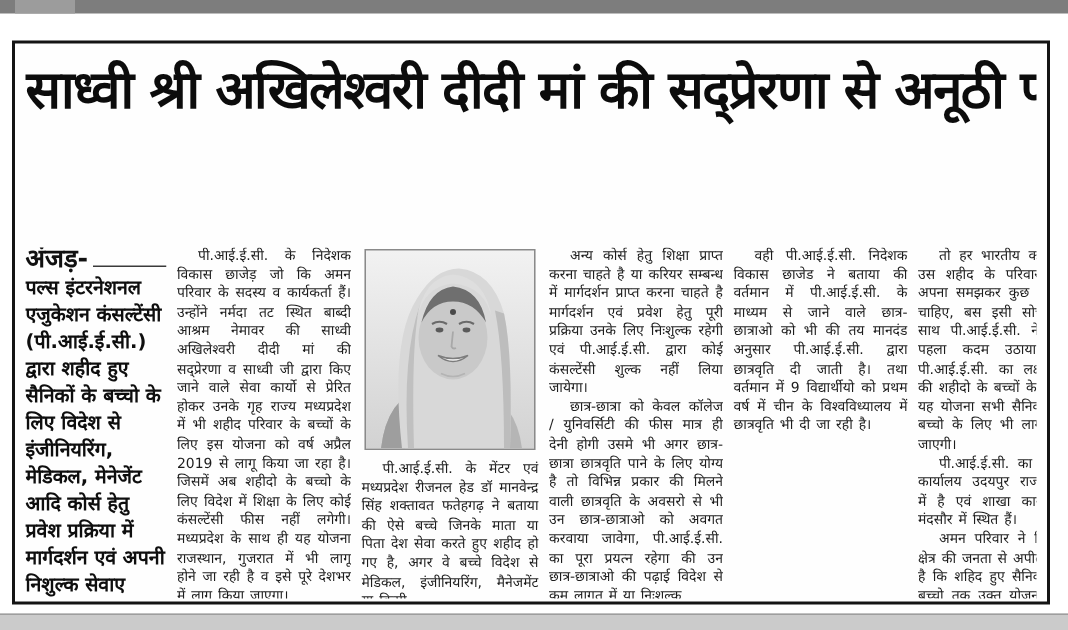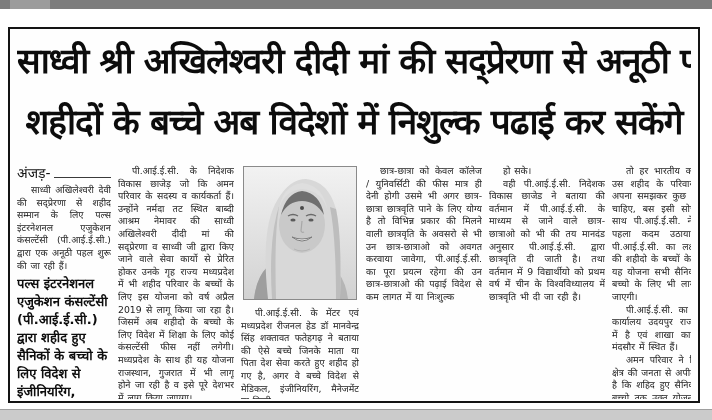--- a/index.html
+++ b/index.html
@@ -33,21 +33,21 @@
     display:grid;
     grid-template-columns:94px 116px 118px 116px 116px 98px;
     column-gap:7px;
     height:234px;overflow:hidden;margin-top:4px;
   }
   .col{overflow:hidden;}
   .dateline{
     display:flex;align-items:flex-end;height:14px;margin-bottom:5px;
   }
   .dateline .dl-text{
-    font-weight:normal;font-size:14px;color:#111;line-height:12px;white-space:nowrap;
+    font-weight:bold;font-size:17px;color:#111;line-height:12px;white-space:nowrap;
   }
   .dateline::after{
     content:"";flex:1;border-bottom:1.5px solid #3a3a3a;margin:0 0 1px 3px;
   }
   p.body-par{
     margin:0;font-size:9.3px;line-height:12.6px;text-align:justify;
     text-indent:14px;color:#1d1d1d;word-spacing:1px;
   }
   .subhead{
     font-weight:bold;font-size:13px;line-height:18px;color:#0e0e0e;
@@ -63,30 +63,28 @@
 <body>
 
 <div class="scan-bar-top">
   <div class="scan-bar-tab"></div>
 </div>
 
 <div class="article-box">
 
   <div class="headline">
     <span class="hl-line">साध्वी श्री अखिलेश्वरी दीदी मां की सद्प्रेरणा से अनूठी पहल</span>
-    <span class="hl-line">शहीदों के बच्चे अब विदेशों में निशुल्क पढाई कर सकेंगे</span>
   </div>
 
   <div class="body-grid">
 
     <div class="col">
       <div class="dateline">
         <span class="dl-text">अंजड़-</span>
       </div>
-      <p class="body-par">साध्वी अखिलेश्वरी देवी की सद्प्रेरणा से शहीद सम्मान के लिए पल्स इंटरनेशनल एजुकेशन कंसल्टेंसी (पी.आई.ई.सी.) द्वारा एक अनूठी पहल शुरू की जा रही हैं।</p>
       <div class="subhead">पल्स इंटरनेशनल एजुकेशन कंसल्टेंसी (पी.आई.ई.सी.) द्वारा शहीद हुए सैनिकों के बच्चो के लिए विदेश से इंजीनियरिंग, मेडिकल, मेनेजेंट आदि कोर्स हेतु प्रवेश प्रक्रिया में मार्गदर्शन एवं अपनी निशुल्क सेवाए प्रदान करेगी।</div>
     </div>
 
     <div class="col">
       <p class="body-par">पी.आई.ई.सी. के निदेशक विकास छाजेड़ जो कि अमन परिवार के सदस्य व कार्यकर्ता हैं। उन्होंने नर्मदा तट स्थित बाब्दी आश्रम नेमावर की साध्वी अखिलेश्वरी दीदी मां की सद्प्रेरणा व साध्वी जी द्वारा किए जाने वाले सेवा कार्यो से प्रेरित होकर उनके गृह राज्य मध्यप्रदेश में भी शहीद परिवार के बच्चों के लिए इस योजना को वर्ष अप्रैल 2019 से लागू किया जा रहा है। जिसमें अब शहीदो के बच्चो के लिए विदेश में शिक्षा के लिए कोई कंसल्टेंसी फीस नहीं लगेगी। मध्यप्रदेश के साथ ही यह योजना राजस्थान, गुजरात में भी लागू होने जा रही है व इसे पूरे देशभर में लागू किया जाएगा।</p>
     </div>
 
     <div class="col">
       <div class="photo-frame">
         <svg width="112" height="132" viewBox="0 0 112 132" xmlns="http://www.w3.org/2000/svg">
@@ -123,25 +121,25 @@
 
           <path d="M50 82 Q58 86 66 82" stroke="#b4b4b4" stroke-width="1" fill="none"></path>
 
           <path d="M34 46 Q38 18 58 16 Q80 18 84 46 Q80 24 58 22 Q38 24 34 46 Z" fill="#dedede"></path>
         </svg>
       </div>
       <p class="body-par">पी.आई.ई.सी. के मेंटर एवं मध्यप्रदेश रीजनल हेड डॉ मानवेन्द्र सिंह शक्तावत फतेहगढ़ ने बताया की ऐसे बच्चे जिनके माता या पिता देश सेवा करते हुए शहीद हो गए है, अगर वे बच्चे विदेश से मेडिकल, इंजीनियरिंग, मैनेजमेंट या किसी</p>
     </div>
 
     <div class="col">
+      <p class="body-par">अन्य कोर्स हेतु शिक्षा प्राप्त करना चाहते है या करियर सम्बन्ध में मार्गदर्शन प्राप्त करना चाहते है मार्गदर्शन एवं प्रवेश हेतु पूरी प्रक्रिया उनके लिए निःशुल्क रहेगी एवं पी.आई.ई.सी. द्वारा कोई कंसल्टेंसी शुल्क नहीं लिया जायेगा।</p>
       <p class="body-par">छात्र-छात्रा को केवल कॉलेज / युनिवर्सिटी की फीस मात्र ही देनी होगी उसमे भी अगर छात्र-छात्रा छात्रवृति पाने के लिए योग्य है तो विभिन्न प्रकार की मिलने वाली छात्रवृति के अवसरो से भी उन छात्र-छात्राओ को अवगत करवाया जावेगा, पी.आई.ई.सी. का पूरा प्रयत्न रहेगा की उन छात्र-छात्राओ की पढ़ाई विदेश से कम लागत में या निःशुल्क</p>
     </div>
 
     <div class="col">
-      <p class="body-par">हो सके।</p>
       <p class="body-par">वही पी.आई.ई.सी. निदेशक विकास छाजेड ने बताया की वर्तमान में पी.आई.ई.सी. के माध्यम से जाने वाले छात्र-छात्राओ को भी की तय मानदंड अनुसार पी.आई.ई.सी. द्वारा छात्रवृति दी जाती है। तथा वर्तमान में 9 विद्यार्थीयो को प्रथम वर्ष में चीन के विश्वविध्यालय में छात्रवृति भी दी जा रही है।</p>
     </div>
 
     <div class="col">
       <p class="body-par">तो हर भारतीय को भी उस शहीद के परिवार को अपना समझकर कुछ करना चाहिए, बस इसी सोच के साथ पी.आई.ई.सी. ने यह पहला कदम उठाया है। पी.आई.ई.सी. का लक्ष्य है की शहीदो के बच्चों के साथ यह योजना सभी सैनिको के बच्चो के लिए भी लागू की जाएगी।</p>
       <p class="body-par">पी.आई.ई.सी. का मुख्य कार्यालय उदयपुर राजस्थान में है एवं शाखा कार्यालय मंदसौर में स्थित हैं।</p>
       <p class="body-par">अमन परिवार ने निमाड क्षेत्र की जनता से अपील की है कि शहिद हुए सैनिकों के बच्चो तक उक्त योजना का लाभ पहुचाने में सहयोग करें।</p>
     </div>
 
   </div>

